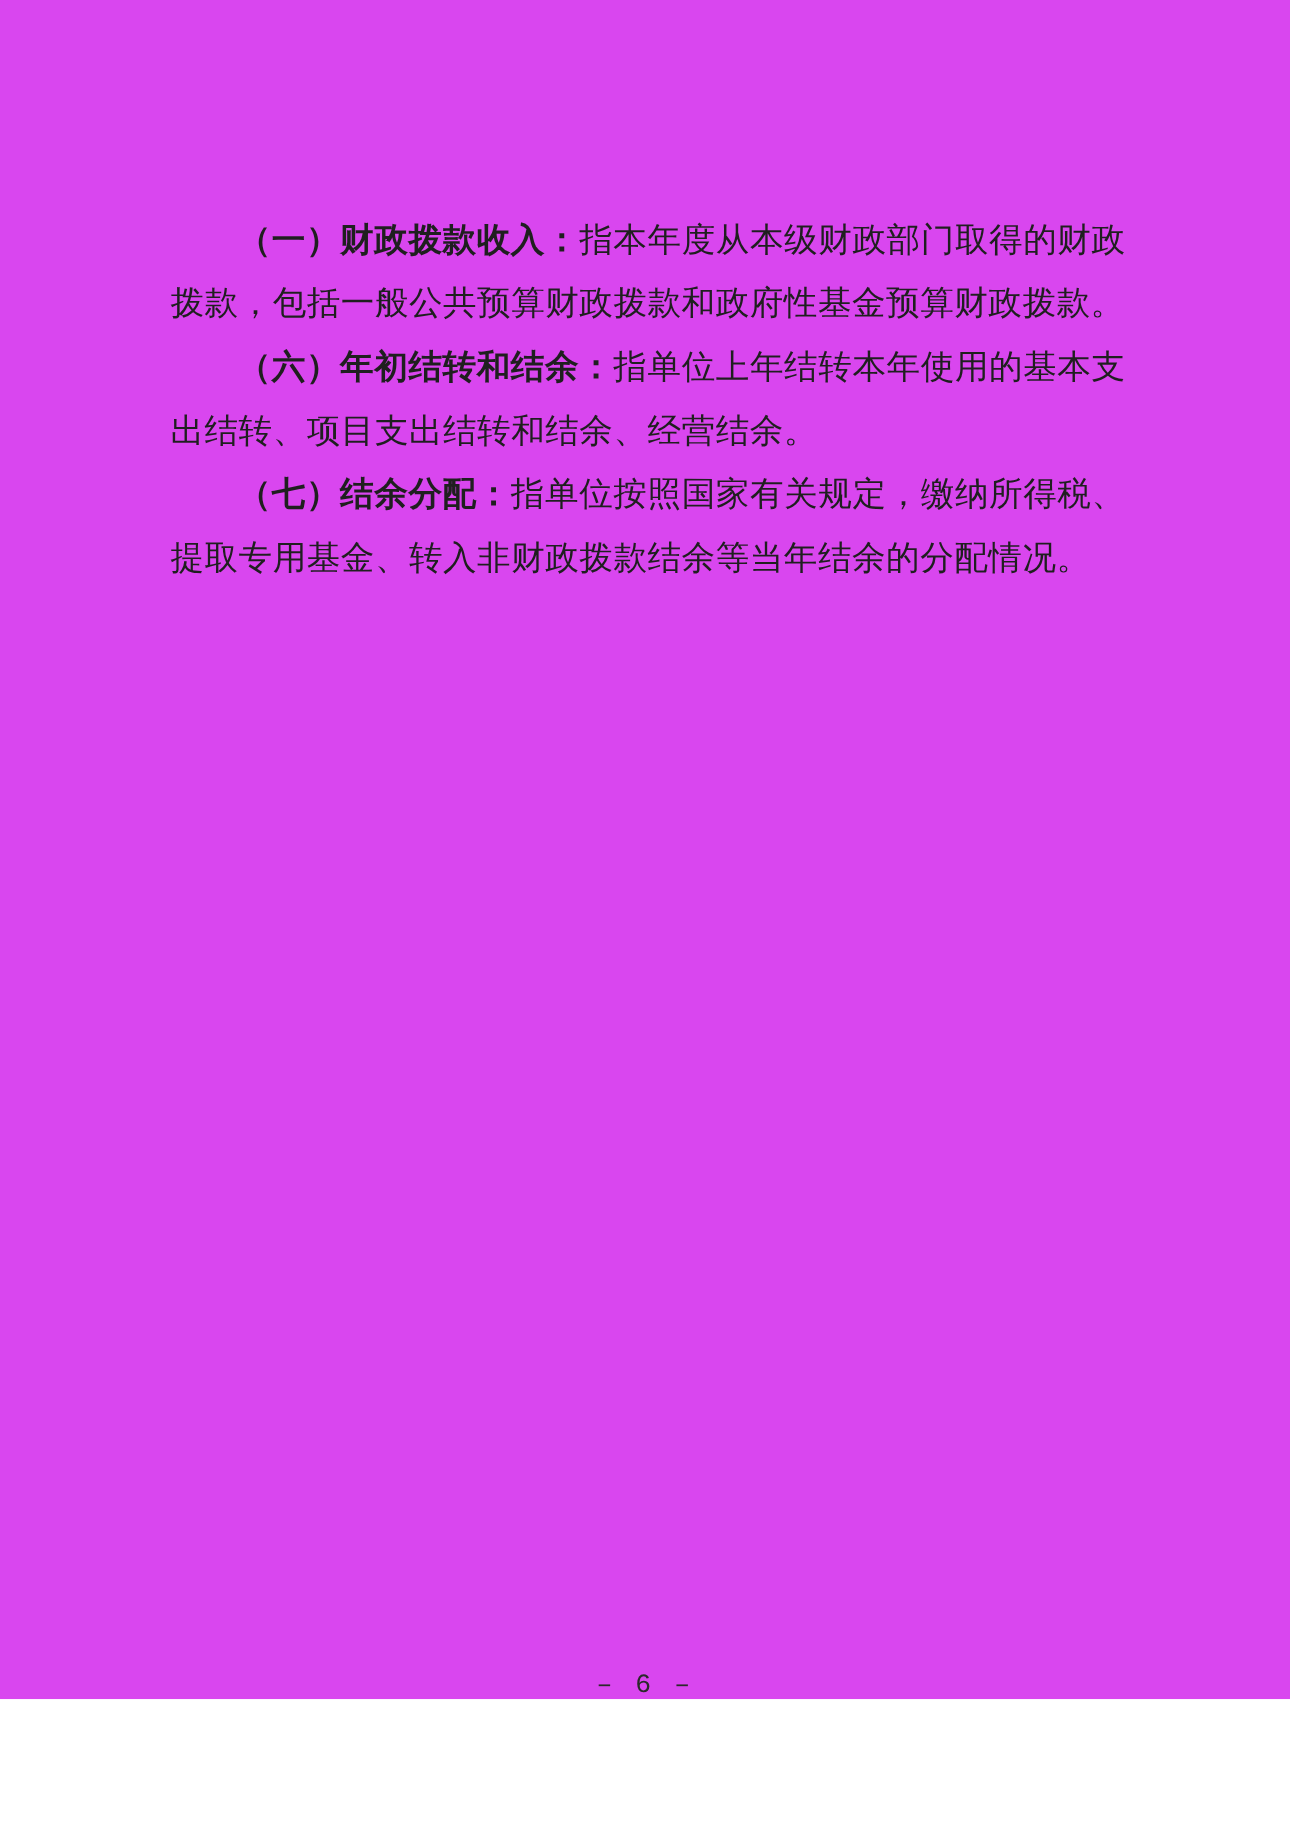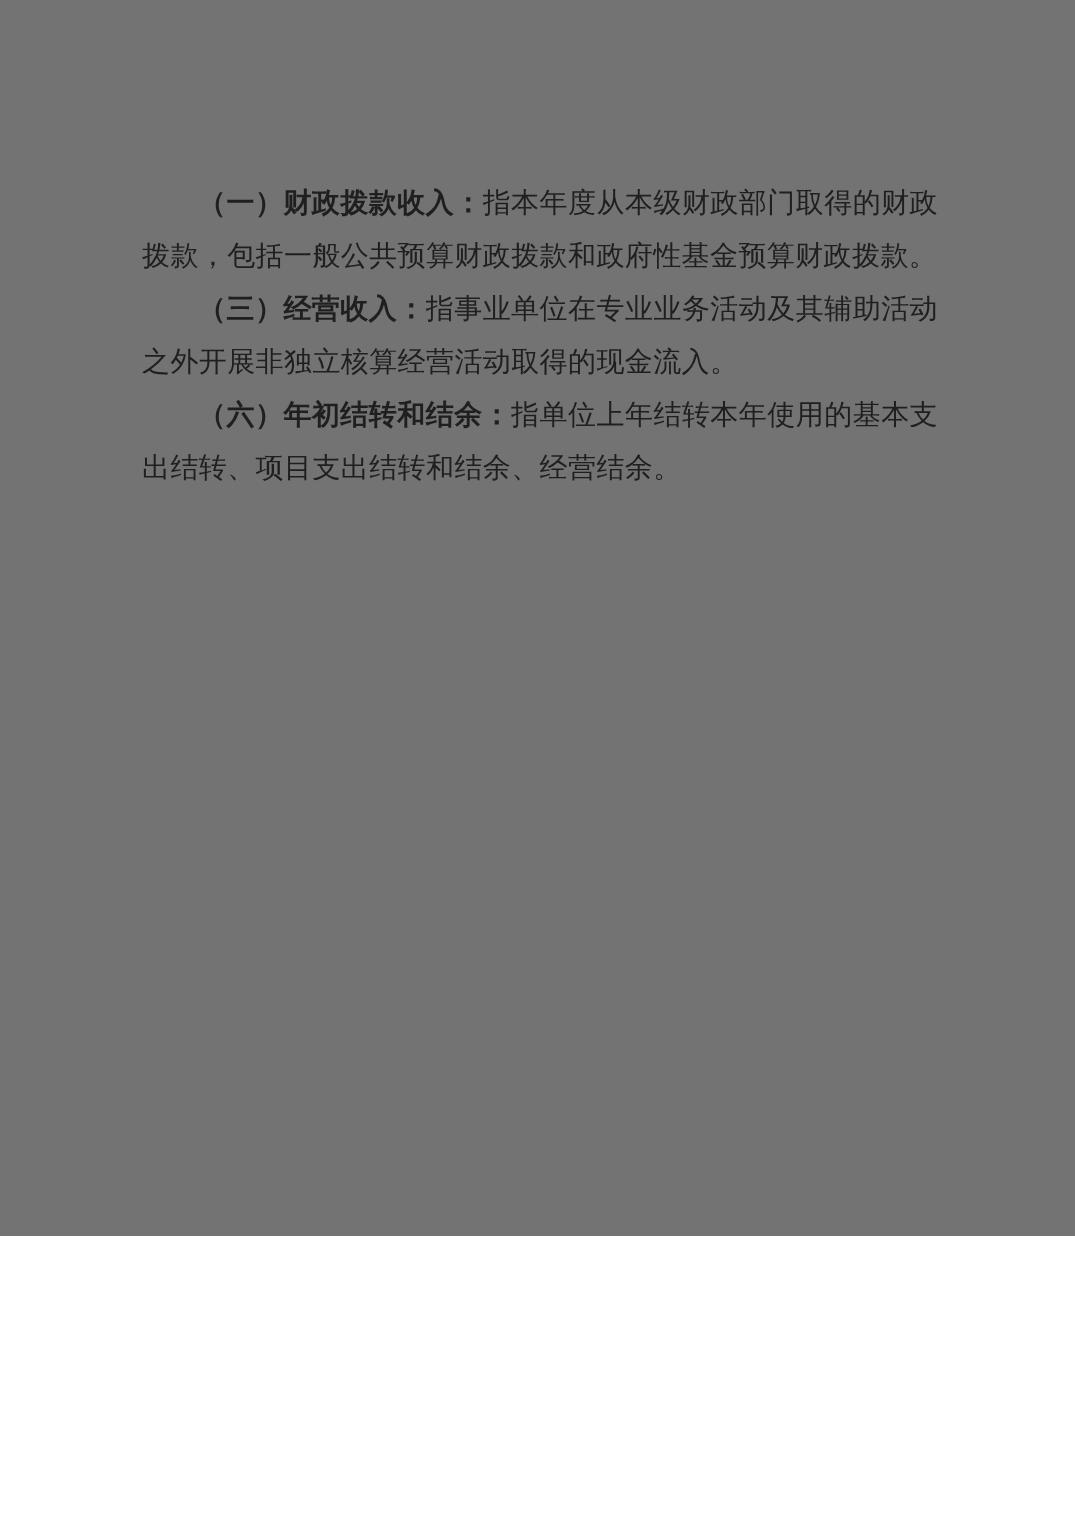--- a/index.html
+++ b/index.html
@@ -3,24 +3,24 @@
 <meta charset="utf-8">
 <style>
   html, body {
     margin: 0;
     padding: 0;
     background: #ffffff;
   }
   .page {
     position: relative;
     width: 1075px;
-    height: 1236px;
-    background: #737373;
+    height: 1416px;
+    background: #d946ef;
     overflow: hidden;
-    font-family: Liberation Serif, serif;
+    font-family: Liberation Mono, monospace;
     color: #1f1f1f;
   }
   .doc-body {
     position: absolute;
     left: 142px;
     top: 176px;
     width: 796px;
   }
   .para {
     margin: 0;
@@ -50,23 +50,23 @@
   }
 </style>
 </head>
 <body>
 
 <div class="page">
   <main class="doc-body">
   <p class="para"><span class="para-lead">（一）财政拨款收入：</span><span class="para-body">指本年度从本级财政部门取得的财政拨款，包括一般公共预算财政拨款和政府性基金预算财政拨款。</span></p>
 
 
-  <p class="para"><span class="para-lead">（三）经营收入：</span><span class="para-body">指事业单位在专业业务活动及其辅助活动之外开展非独立核算经营活动取得的现金流入。</span></p>
 
 
 
   <p class="para"><span class="para-lead">（六）年初结转和结余：</span><span class="para-body">指单位上年结转本年使用的基本支出结转、项目支出结转和结余、经营结余。</span></p>
 
+  <p class="para"><span class="para-lead">（七）结余分配：</span><span class="para-body">指单位按照国家有关规定，缴纳所得税、提取专用基金、转入非财政拨款结余等当年结余的分配情况。</span></p>
 </main>
   <footer class="page-footer">
     <span class="page-number">– 6 –</span>
   </footer>
 </div>
 
 </body></html>

